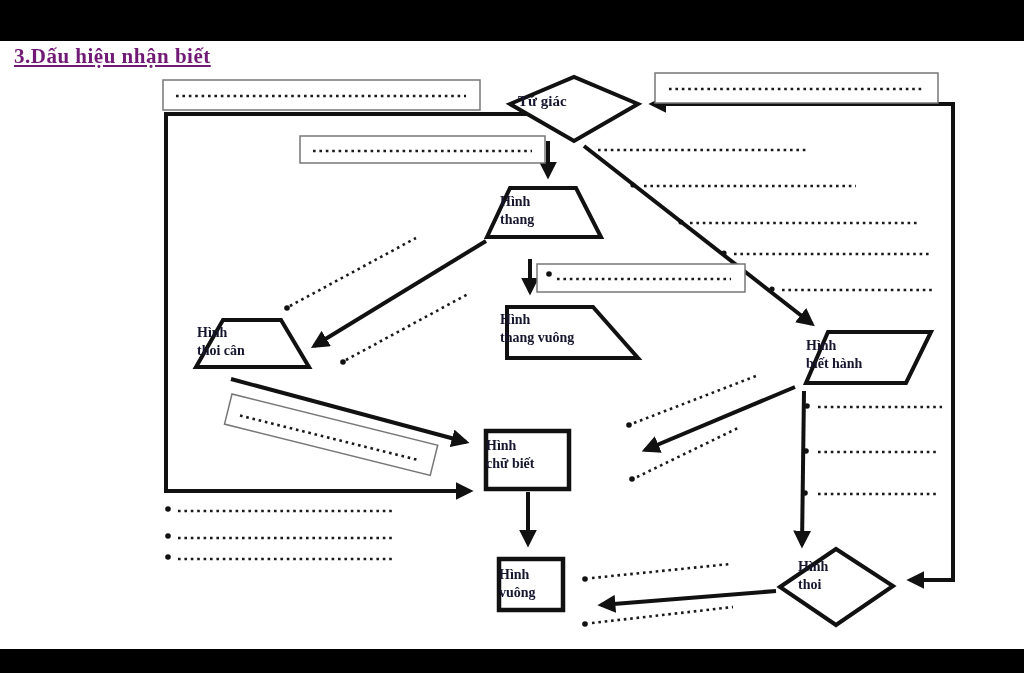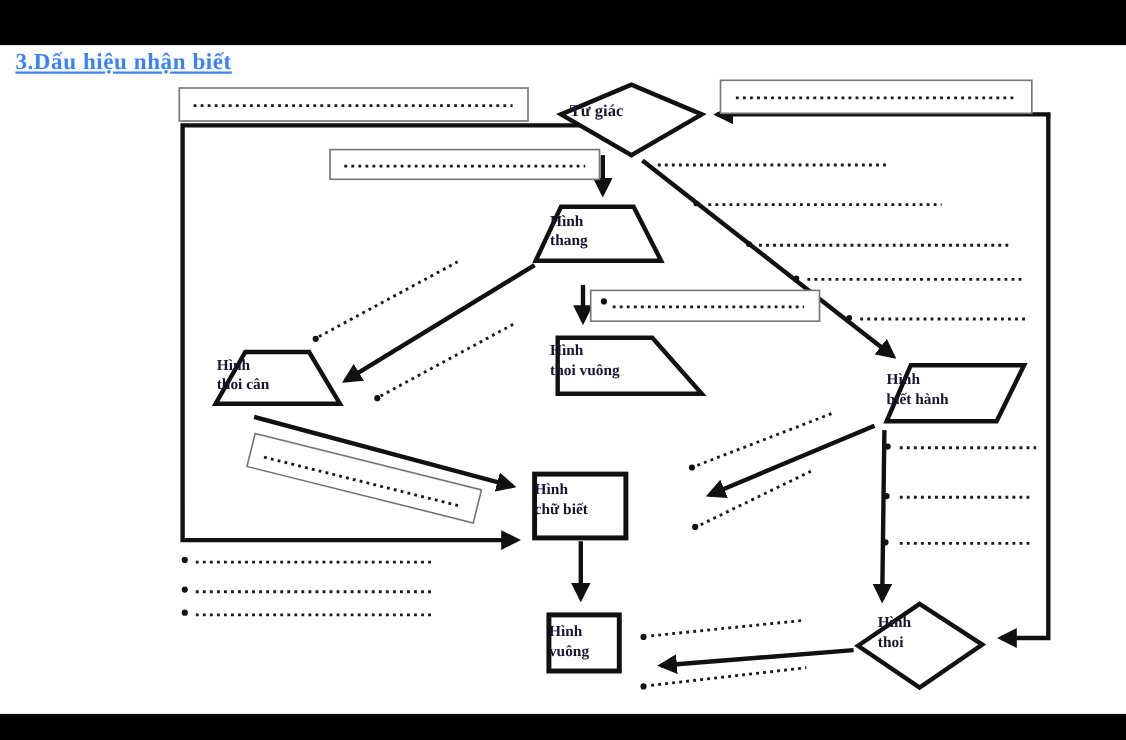--- a/index.html
+++ b/index.html
@@ -2,21 +2,21 @@
 <html><head>
 <meta charset="utf-8">
 <style>
   html,body{margin:0;padding:0;background:#fff;}
   #stage{position:relative;width:1024px;height:673px;background:#fff;overflow:hidden;
          font-family:"Liberation Serif","DejaVu Serif",serif;}
   .bar{position:absolute;left:0;width:1024px;background:#000;}
   .bar.top{top:0;height:41px;}
   .bar.bottom{top:649px;height:24px;}
   #page-title{position:absolute;left:14px;top:44px;font-size:21px;font-weight:bold;
-              text-decoration:underline;color:#3b82f6;letter-spacing:.5px;}
+              text-decoration:underline;color:#701a75;letter-spacing:.5px;}
   svg.layer{position:absolute;left:0;top:0;}
   .node-label{position:absolute;font-weight:bold;font-size:14px;line-height:1.3;
               color:#16162f;}
   .node-label span{display:block;}
   .one-line{font-size:15px;}
 </style>
 </head>
 <body>
 
 <div id="stage">
@@ -130,21 +130,21 @@
   <div class="node-label" style="left:500px;top:193px;width:92px;">
     <span>Hình</span>
     <span>thang</span>
   </div>
   <div class="node-label" style="left:197px;top:324px;width:112px;">
     <span>Hình</span>
     <span>thoi cân</span>
   </div>
   <div class="node-label" style="left:500px;top:311px;width:118px;">
     <span>Hình</span>
-    <span>thoi vuông</span>
+    <span>thang vuông</span>
   </div>
   <div class="node-label" style="left:806px;top:337px;width:122px;">
     <span>Hình</span>
     <span>biết hành</span>
   </div>
   <div class="node-label" style="left:486px;top:437px;width:83px;">
     <span>Hình</span>
     <span>chữ biết</span>
   </div>
   <div class="node-label" style="left:499px;top:566px;width:64px;">

